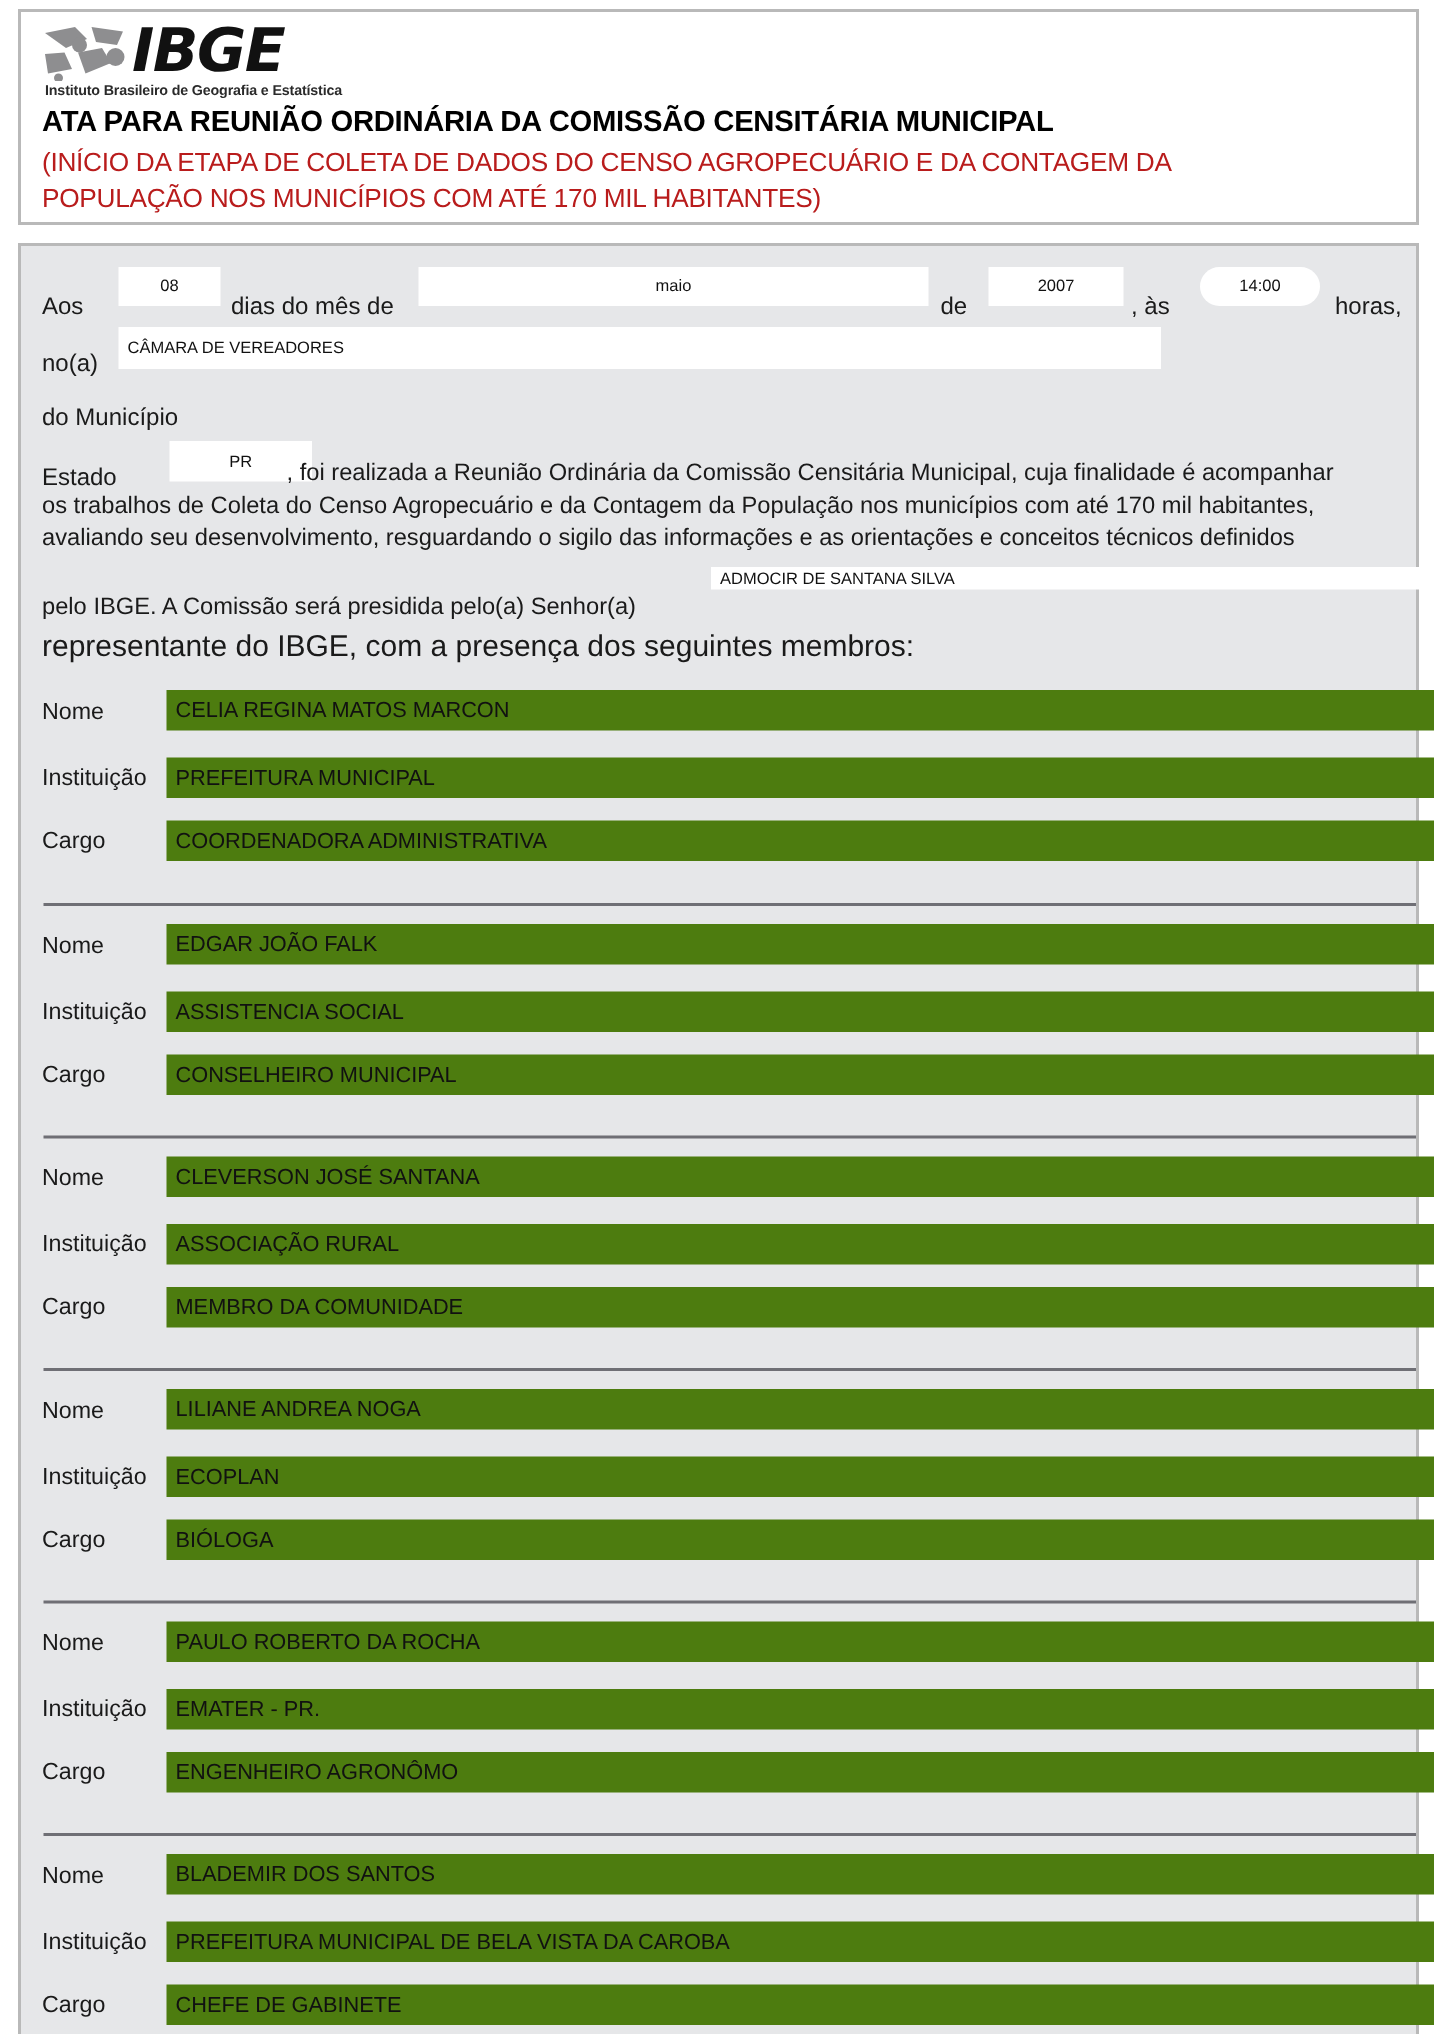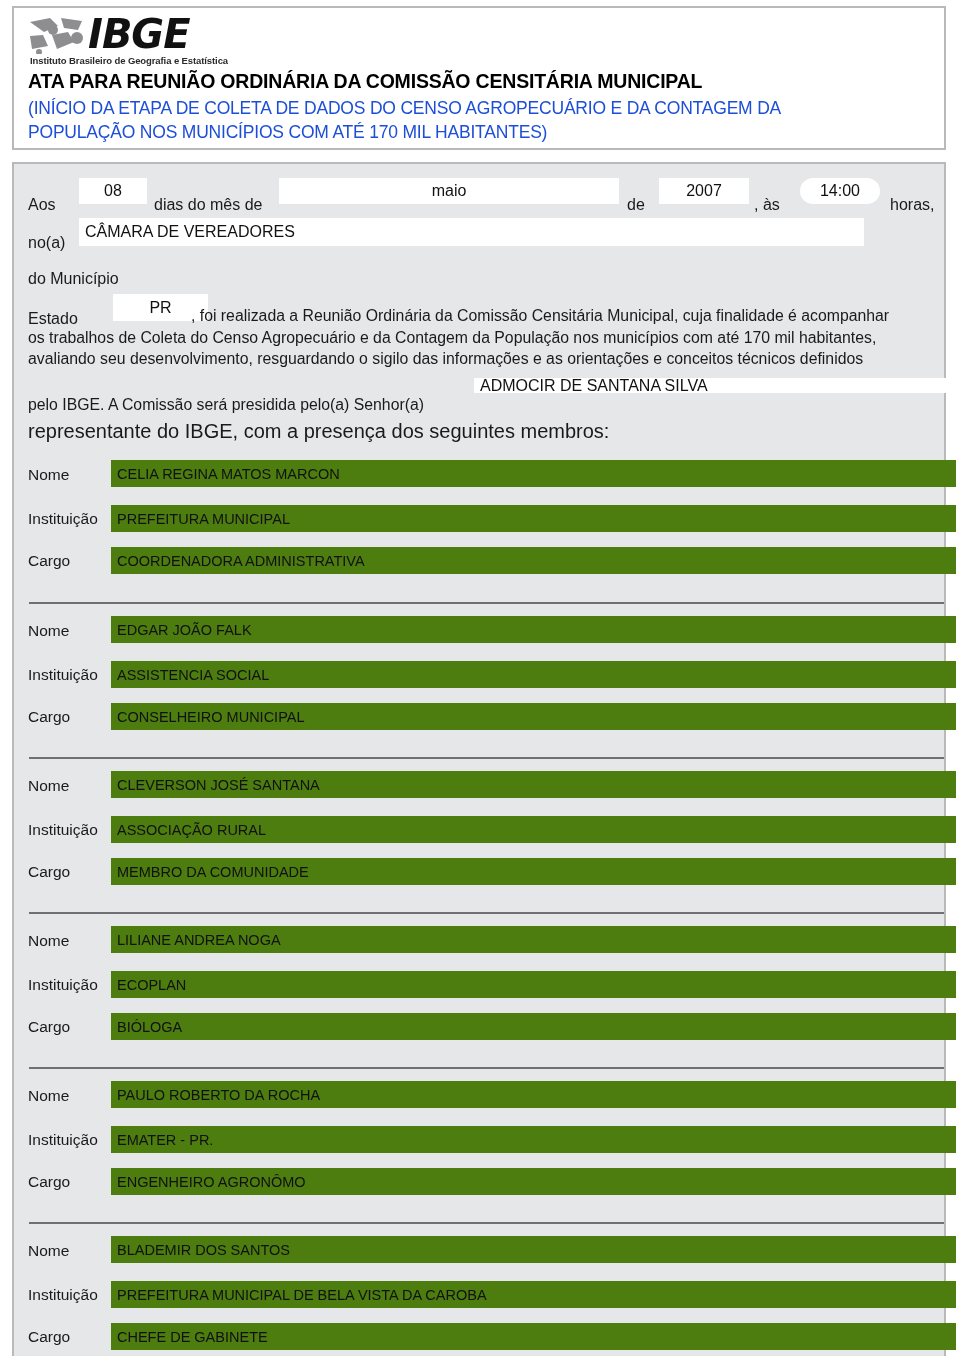--- a/index.html
+++ b/index.html
@@ -72,21 +72,21 @@
     white-space: nowrap;
     letter-spacing: -0.2px;
   }
   .title-sub {
     position: absolute;
     left: 14px;
     top: 88px;
     width: 905px;
     font-size: 17.5px;
     line-height: 24px;
-    color: #1d4ed8;
+    color: #b91c1c;
     letter-spacing: -0.2px;
   }
 
   
   .form-area {
     position: absolute;
     left: 12px;
     top: 162px;
     width: 934px;
     height: 1194px;
@@ -94,21 +94,21 @@
     border-left: 2px solid #b9b9b9;
     border-right: 2px solid #b9b9b9;
     border-top: 2px solid #b9b9b9;
     box-sizing: border-box;
   }
 
   .fld {
     position: absolute;
     background: #ffffff;
     box-sizing: border-box;
-    font-size: 16px;
+    font-size: 11px;
     color: #111;
     display: flex;
     align-items: center;
     padding: 0 6px;
     white-space: nowrap;
     overflow: hidden;
   }
   .lbl {
     position: absolute;
     font-size: 16px;
@@ -122,21 +122,21 @@
   .l-dias  { left: 140px; top: 32px; }
   .f-mes   { left: 265px; top: 14px;  width: 340px; height: 26px; justify-content: center; }
   .l-de    { left: 613px; top: 32px; }
   .f-ano   { left: 645px; top: 14px;  width: 90px;  height: 26px; justify-content: center; }
   .l-as    { left: 740px; top: 32px; }
   .f-hora  { left: 786px; top: 14px;  width: 80px;  height: 26px; justify-content: center; border-radius: 13px; }
   .l-horas { left: 876px; top: 32px; }
 
   
   .l-noa   { left: 14px;  top: 70px; }
-  .f-local { left: 65px;  top: 54px;  width: 785px; height: 28px; text-align: center; }
+  .f-local { left: 65px;  top: 54px;  width: 695px; height: 28px; text-align: center; }
 
   
   .l-mun   { left: 14px;  top: 106px; }
   .f-mun   { left: 120px; top: 90px;  width: 800px; height: 28px; }
 
   
   .l-est   { left: 14px;  top: 146px; }
   .f-uf    { left: 75px;  top: 130px; width: 95px;  height: 27px; justify-content: center; margin-left: 24px; }
 
   

